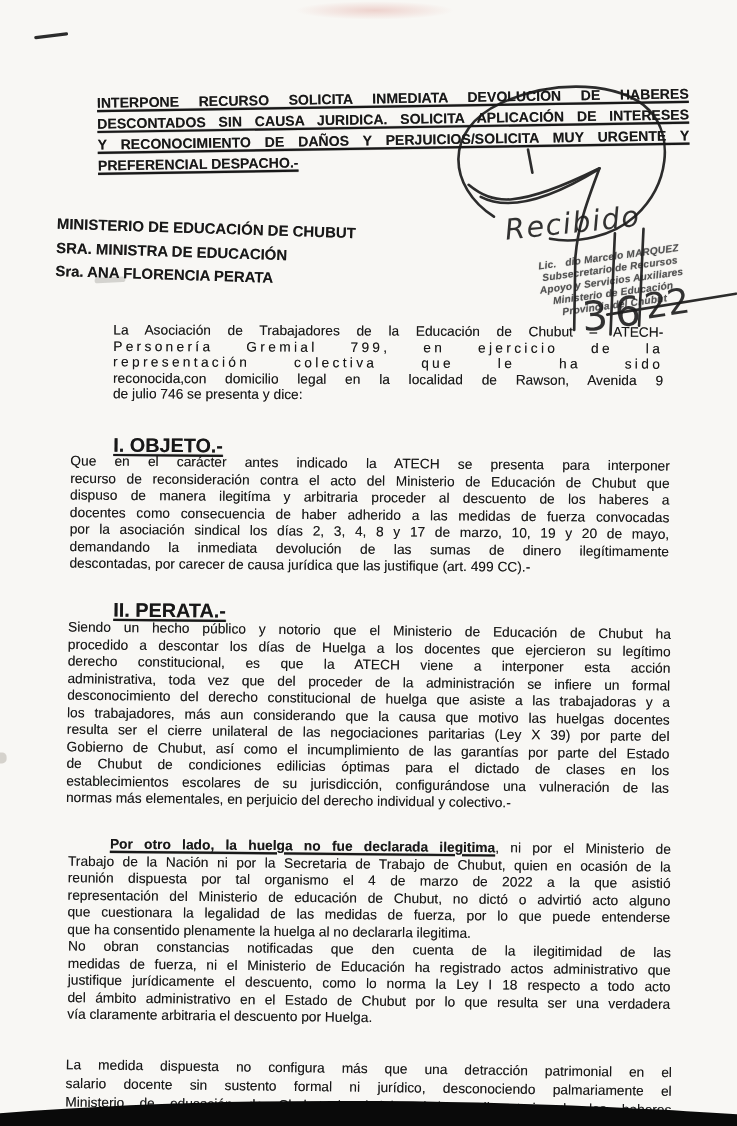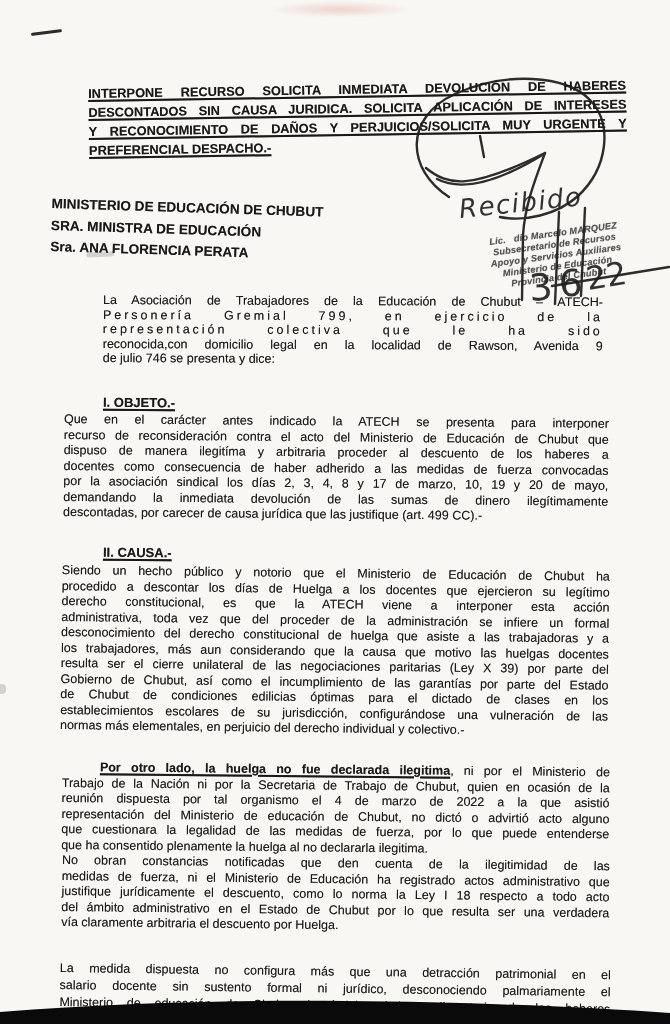--- a/index.html
+++ b/index.html
@@ -36,21 +36,21 @@
   .addressee .ln { text-align:left; text-align-last:left; text-shadow:0 0 .5px rgba(0,0,0,.45); }
 
   .intro {
     left:103px; top:293px; width:500px;
     font-size:12.5px; line-height:14.6px;
     transform:rotate(0.25deg); transform-origin:left top;
   }
   .intro .ln.sp { letter-spacing:3px; }
 
   .heading {
-    position:absolute; font-weight:bold; font-size:13px;
+    position:absolute; font-weight:bold; font-size:18px;
     text-decoration:underline; text-decoration-thickness:1.5px; text-underline-offset:2px;
     text-shadow:0 0 .5px rgba(0,0,0,.5);
   }
   #h-objeto { left:103px; top:395px; transform:rotate(0.4deg); }
   #h-hechos { left:103px; top:545px; transform:rotate(0.5deg); }
 
   .body-para { font-size:12.5px; line-height:15.5px; }
   #p-objeto   { left:64px; top:412px; width:545px; transform:rotate(0.5deg); transform-origin:left top; }
   #p-hechos   { left:62px; top:563px; width:548px; transform:rotate(0.7deg); transform-origin:left top; }
   #p-porotro  { left:62px; top:760px; width:548px; transform:rotate(0.55deg); transform-origin:left top; }
@@ -125,21 +125,21 @@
 
   <div class="ln">Que en el carácter antes indicado la ATECH se presenta para interponer</div>
       <div class="ln">recurso de reconsideración contra el acto del Ministerio de Educación de Chubut que</div>
       <div class="ln">dispuso de manera ilegitíma y arbitraria proceder al descuento de los haberes a</div>
       <div class="ln">docentes como consecuencia de haber adherido a las medidas de fuerza convocadas</div>
       <div class="ln">por la asociación sindical los días 2, 3, 4, 8 y 17 de marzo, 10, 19 y 20 de mayo,</div>
       <div class="ln">demandando la inmediata devolución de las sumas de dinero ilegítimamente</div>
       <div class="ln">descontadas, por carecer de causa jurídica que las justifique (art. 499 CC).-</div>
     </div>
 
-  <div class="heading" id="h-hechos">II. CAUSA.-</div>
+  <div class="heading" id="h-hechos">II. PERATA.-</div>
   <div class="para body-para" id="p-hechos">
 
   <div class="ln">Siendo un hecho público y notorio que el Ministerio de Educación de Chubut ha</div>
       <div class="ln">procedido a descontar los días de Huelga a los docentes que ejercieron su legítimo</div>
       <div class="ln">derecho constitucional, es que la ATECH viene a interponer esta acción</div>
       <div class="ln">administrativa, toda vez que del proceder de la administración se infiere un formal</div>
       <div class="ln">desconocimiento del derecho constitucional de huelga que asiste a las trabajadoras y a</div>
       <div class="ln">los trabajadores, más aun considerando que la causa que motivo las huelgas docentes</div>
       <div class="ln">resulta ser el cierre unilateral de las negociaciones paritarias (Ley X 39) por parte del</div>
       <div class="ln">Gobierno de Chubut, así como el incumplimiento de las garantías por parte del Estado</div>

